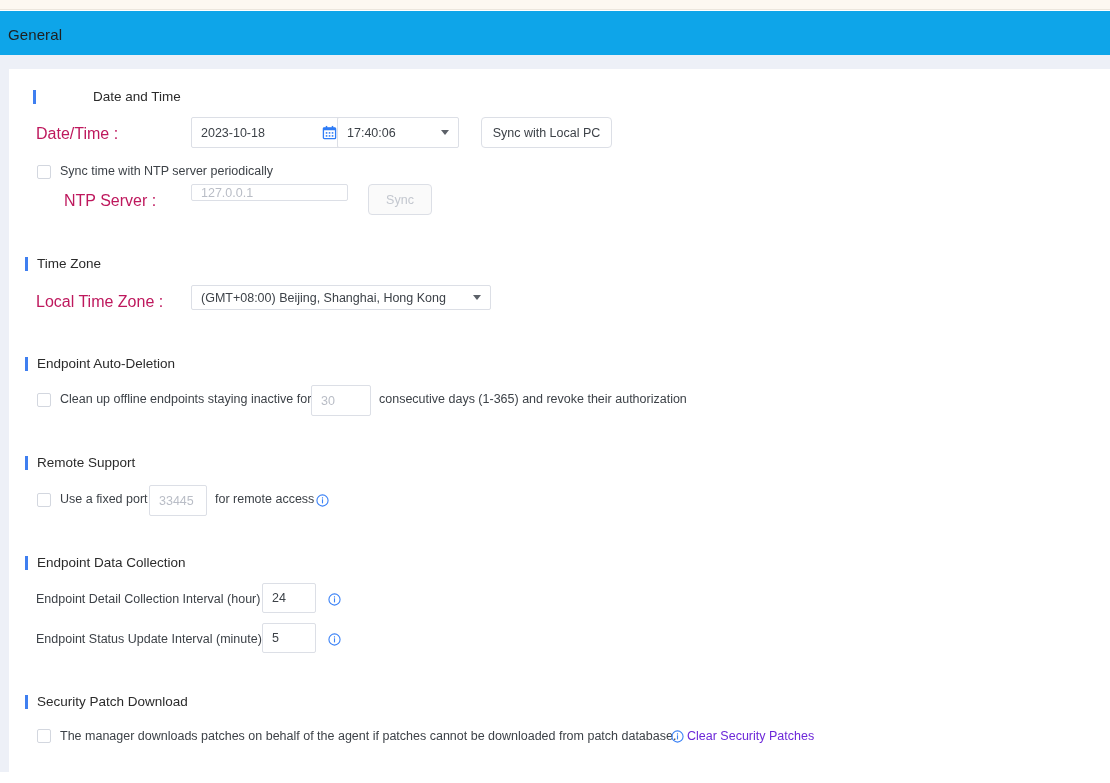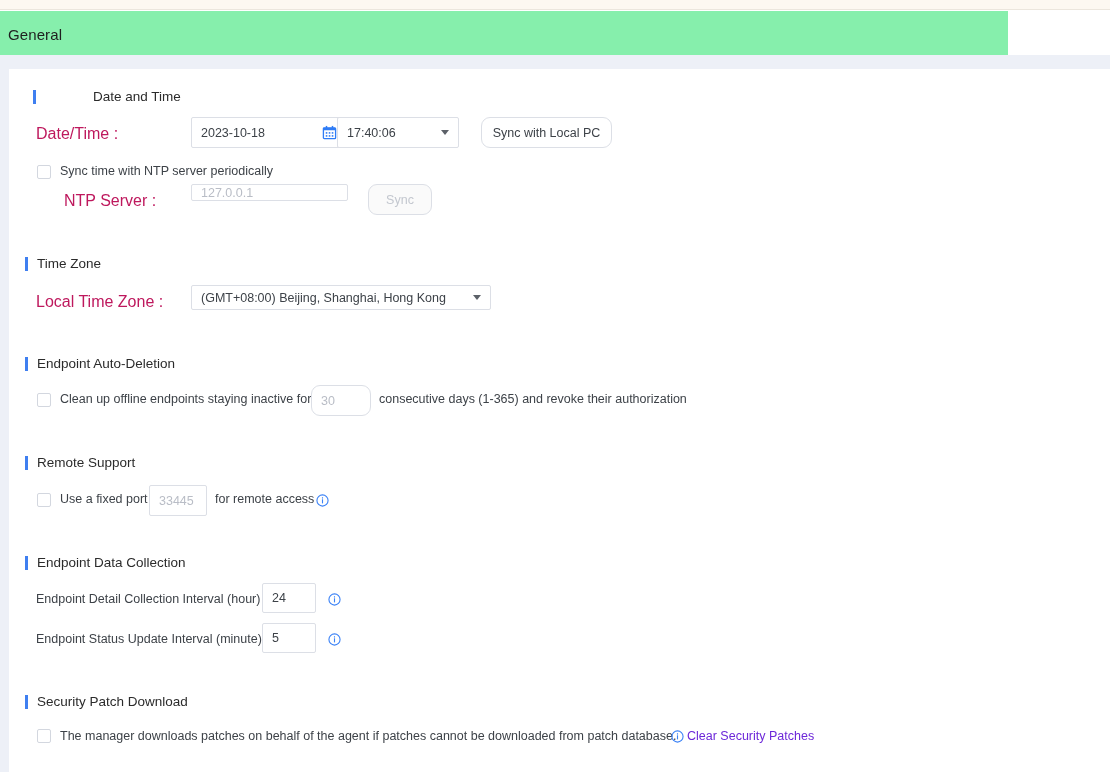--- a/index.html
+++ b/index.html
@@ -22,22 +22,22 @@
   .sliver-mark {
     position: absolute; top: -8px;
     font-size: 11px; color: #9a8d7c; line-height: 10px;
     white-space: nowrap;
   }
   .sliver-mark.blue { color: #2f73d8; }
 
   
   .page-header {
     position: absolute; left: 0; top: 11px;
-    width: 1008px; height: 44px;
-    background: #86efac;
+    width: 1110px; height: 44px;
+    background: #0ea5e9;
   }
   .page-title {
     position: absolute; left: 8px; top: 15px;
     font-size: 15px; color: #1f1f1f; font-weight: 400;
     letter-spacing: .1px;
   }
 
   
   .backdrop {
     position: absolute; left: 0; top: 55px;
@@ -103,21 +103,21 @@
   }
 
   
   .cal-ico { width: 15px; height: 15px; flex: 0 0 auto; }
 
   
   .btn {
     position: absolute;
     border: 1px solid #dcdfe6;
     background: #ffffff;
-    border-radius: 9px;
+    border-radius: 4px;
     font-size: 12.5px; color: #3d4248;
     display: flex; align-items: center; justify-content: center;
     cursor: pointer;
     font-family: "Liberation Sans", sans-serif;
   }
   .btn.disabled {
     color: #c3c7cf; background: #fafafa; cursor: default;
   }
 
   
@@ -219,21 +219,21 @@
   </div>
 
   <div class="section-head" style="left:16px; top:286px;">
     <div class="accent-bar"></div>
     <div class="section-title">Endpoint Auto-Deletion</div>
   </div>
 
   <div class="cbox" style="left:28px; top:324px;"></div>
   <div class="lbl-dark" style="left:51px; top:323px;">Clean up offline endpoints staying inactive for</div>
 
-  <div class="field placeholder" style="left:302px; top:316px; width:60px; height:31px;border-radius:9px;">
+  <div class="field placeholder" style="left:302px; top:316px; width:60px; height:31px;">
     <span class="val">30</span>
   </div>
 
   <div class="lbl-dark" style="left:370px; top:323px;">consecutive days (1-365) and revoke their authorization</div>
 
   <div class="section-head" style="left:16px; top:385px;">
     <div class="accent-bar"></div>
     <div class="section-title">Remote Support</div>
   </div>
 

